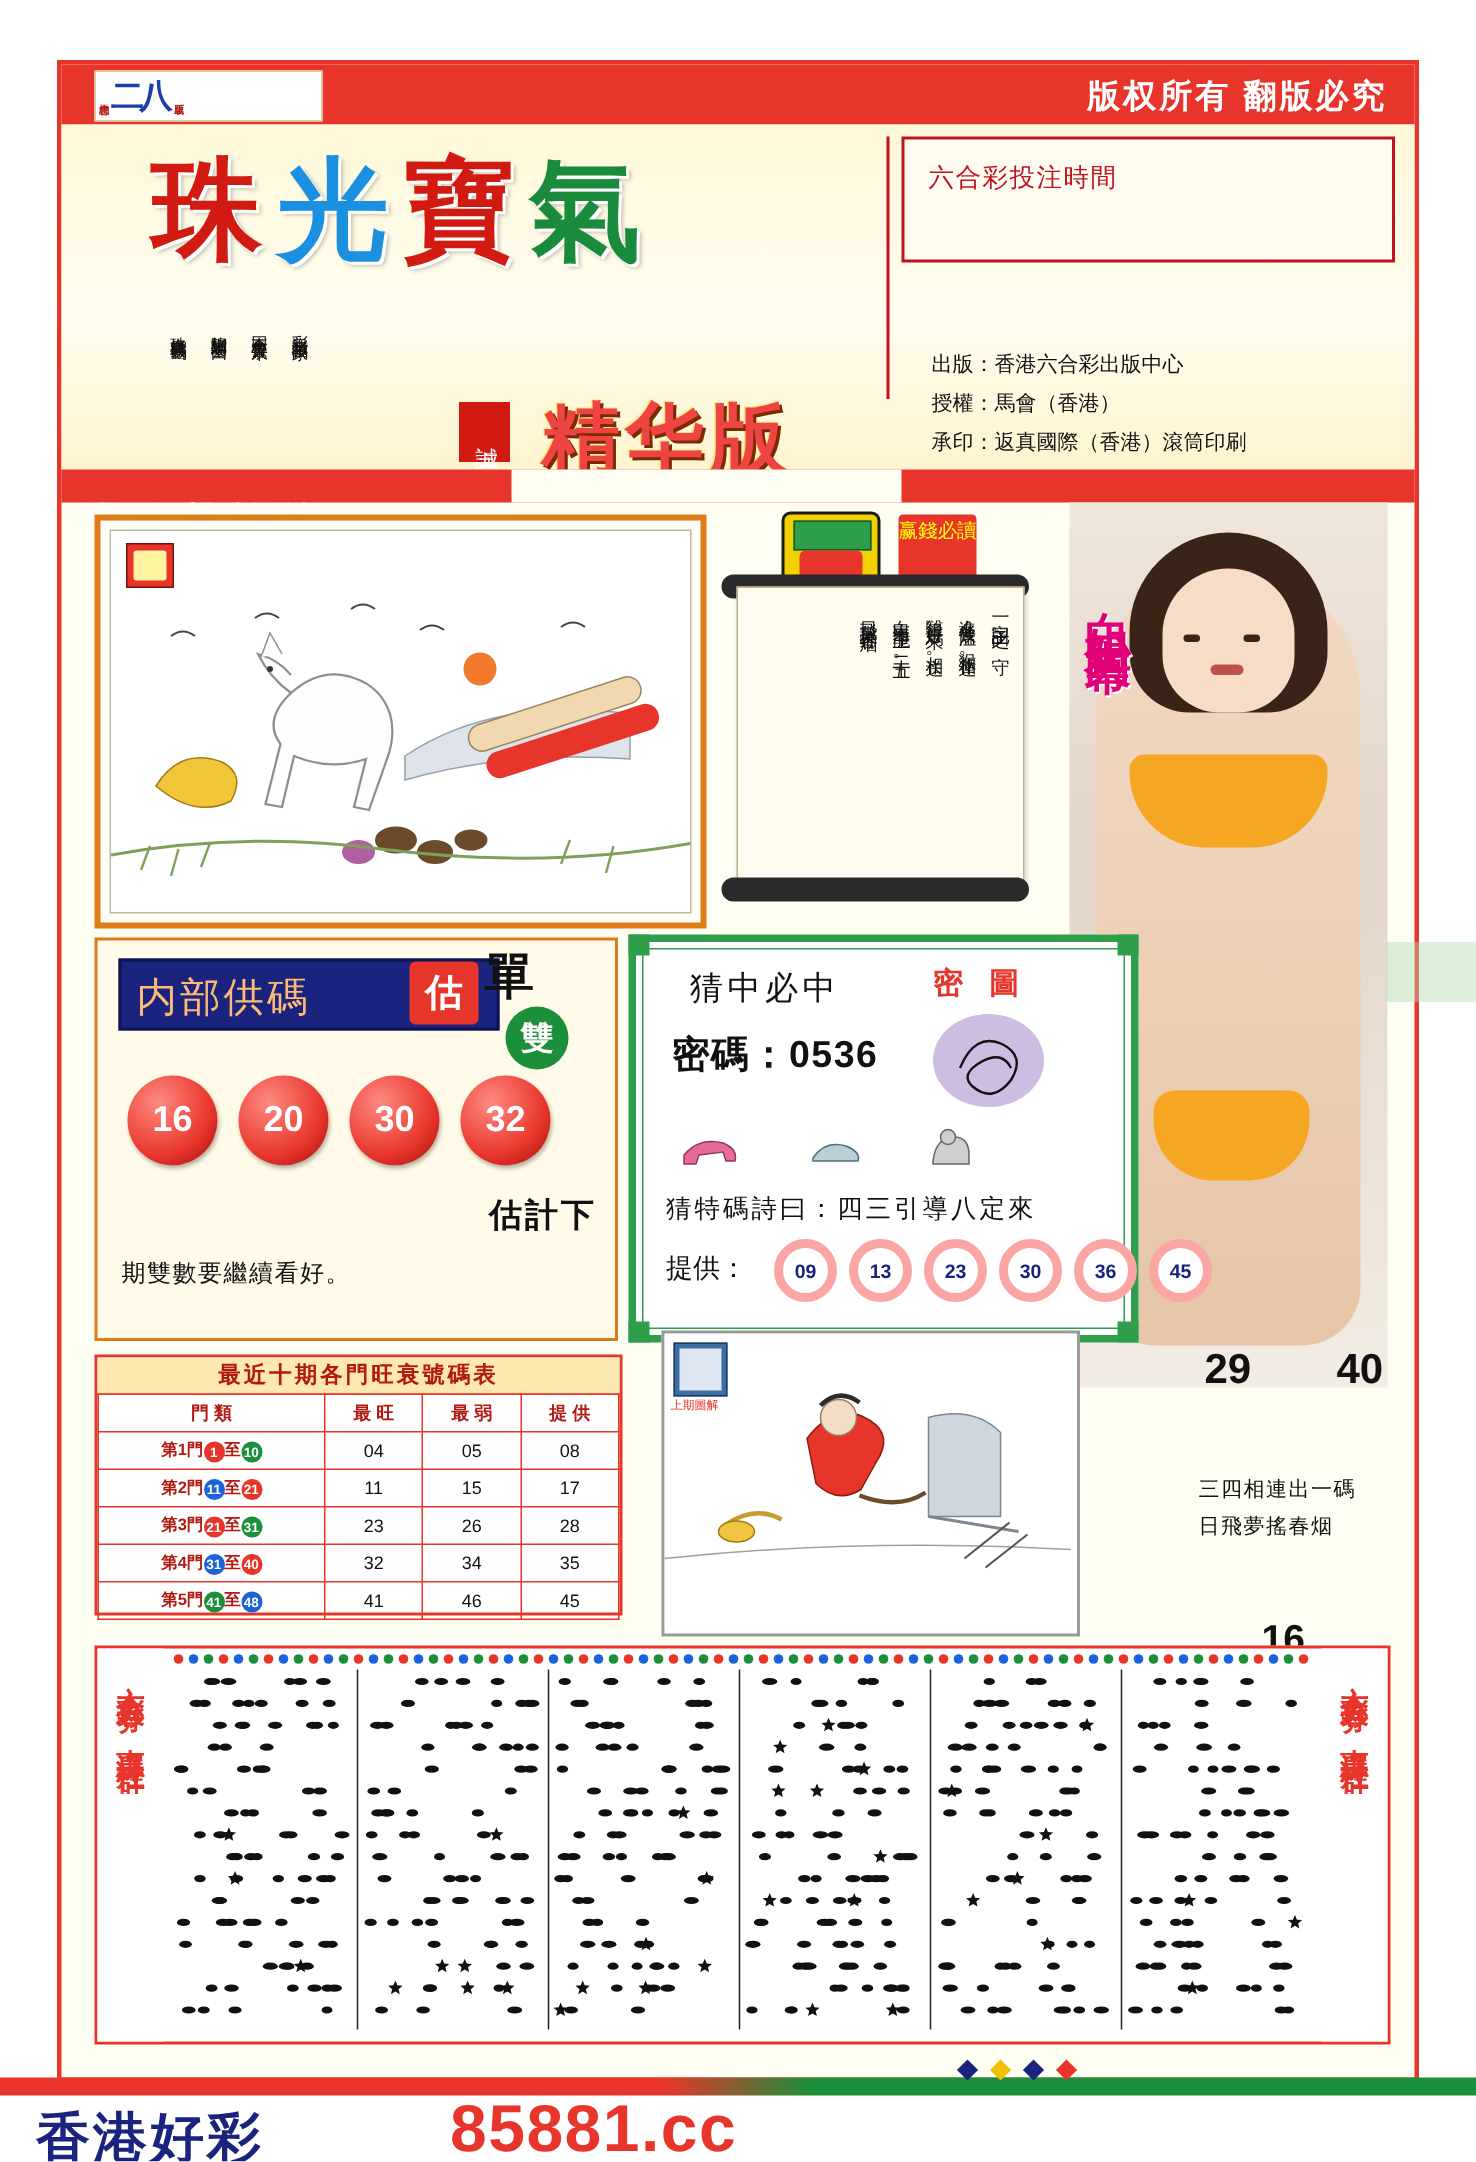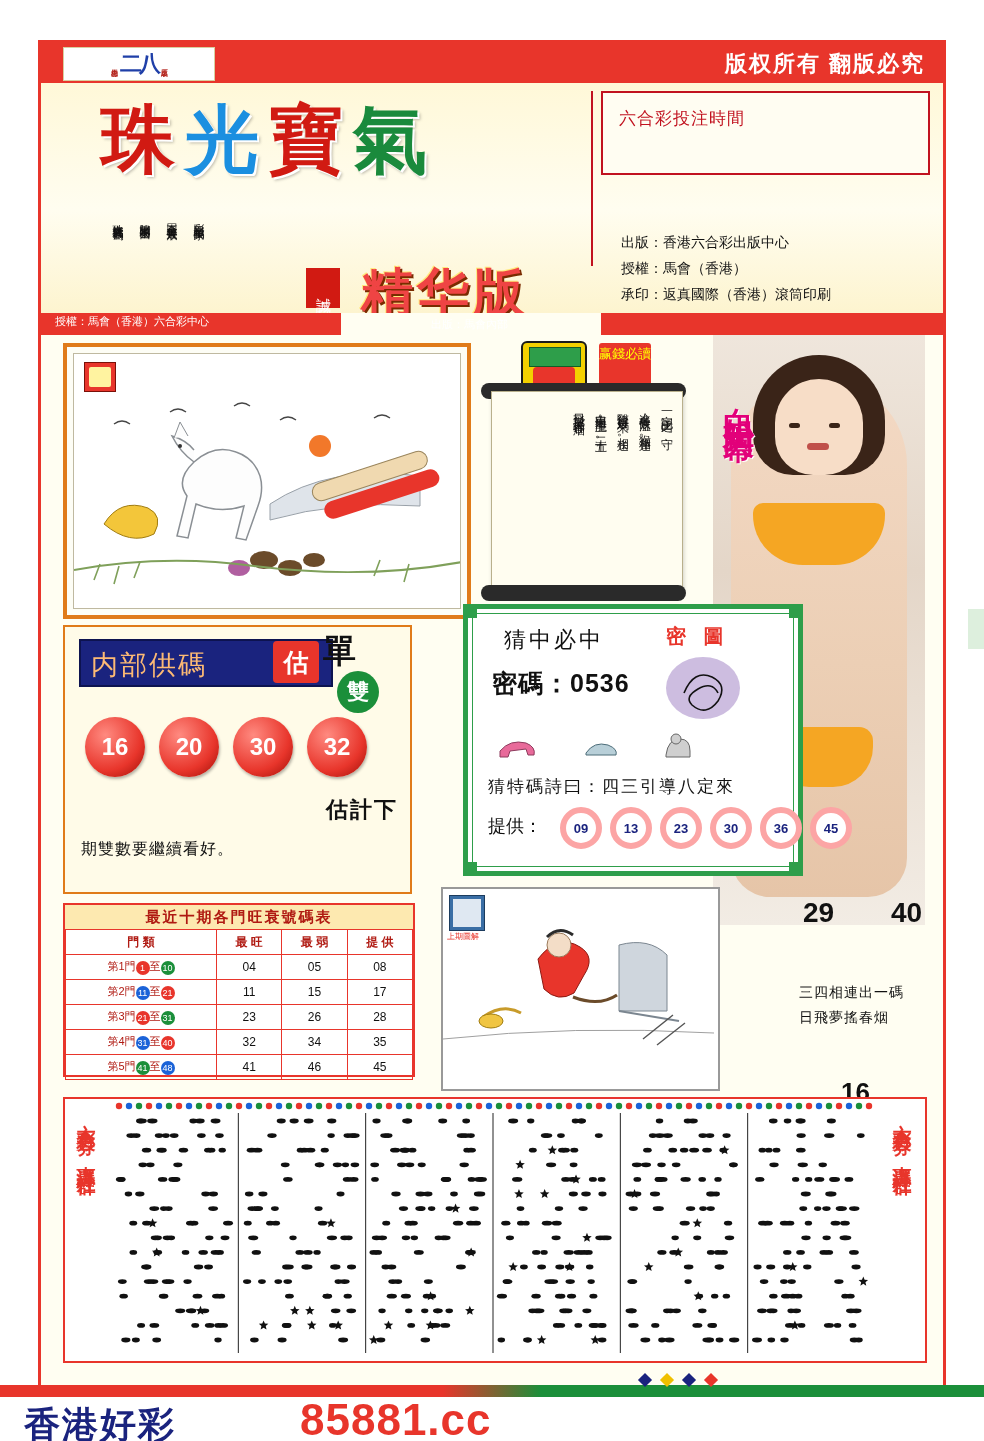--- a/index.html
+++ b/index.html
@@ -2,21 +2,21 @@
 <html><head>
 <meta charset="utf-8">
 <style>
   html,body{margin:0;padding:0;background:#ffffff;}
   body{font-family:"Liberation Sans","DejaVu Sans",sans-serif;}
   .page{position:relative;width:984px;height:1441px;overflow:hidden;background:#fff;}
   .sheet{position:absolute;left:38px;top:40px;width:908px;height:1348px;border:3px solid #e8352b;background:#fffef2;box-sizing:border-box;}
 
   
   .hdr{position:absolute;left:0;top:0;width:100%;height:40px;background:#e8352b;}
-  .logo{position:absolute;left:22px;top:4px;width:150px;height:32px;background:#fff;border:1px solid #d8cfa0;display:flex;align-items:center;justify-content:center;}
+  .logo{position:absolute;left:22px;top:4px;width:150px;height:32px;background:#fff;border:1px solid #d8cfa0;display:flex;align-items:center;justify-content:flex-start;}
   .logo .lg-l{font-size:7px;line-height:8px;color:#b01a12;writing-mode:vertical-rl;margin-right:2px;}
   .logo .lg-c{font-size:22px;color:#1f3fa8;letter-spacing:-3px;font-weight:bold;}
   .logo .lg-r{font-size:7px;line-height:8px;color:#b01a12;writing-mode:vertical-rl;margin-left:2px;}
   .copy{position:absolute;right:18px;top:6px;font-size:22px;color:#fff;letter-spacing:2px;font-weight:bold;}
 
   .headband{position:absolute;left:0;top:40px;width:100%;height:230px;background:linear-gradient(180deg,#fff8d8 0%,#fffdf0 55%,#fdf4cf 100%);}
   .bigtitle{position:absolute;left:60px;top:48px;font-size:74px;font-weight:bold;letter-spacing:10px;}
   .bigtitle .c1{color:#d11a12;}
   .bigtitle .c2{color:#1b8fe0;}
   .bigtitle .c3{color:#d11a12;}
@@ -27,21 +27,21 @@
   .vcol{writing-mode:vertical-rl;font-size:11px;line-height:13px;color:#111;letter-spacing:1px;}
   .cheng{position:absolute;left:265px;top:225px;width:34px;height:40px;background:#d11a12;color:#fff;font-size:15px;writing-mode:vertical-rl;display:flex;align-items:center;justify-content:center;letter-spacing:2px;}
   .jinghua{position:absolute;left:320px;top:215px;font-size:52px;font-weight:bold;color:#ef4444;letter-spacing:4px;text-shadow:2px 2px 0 #7a2b00,-1px -1px 0 #ffe97a;}
 
   .rbox{position:absolute;left:560px;top:48px;width:325px;height:80px;border:2px solid #c1121f;background:#fffdf2;}
   .rbox .rb-t{position:absolute;left:16px;top:14px;font-size:17px;color:#c1121f;letter-spacing:1px;}
   .vline{position:absolute;left:550px;top:48px;width:2px;height:175px;background:#c1121f;}
   .pubinfo{position:absolute;left:580px;top:186px;font-size:14px;color:#111;line-height:26px;}
 
   .authbar{position:absolute;left:0;top:270px;width:100%;height:22px;background:#e8352b;color:#fff;font-size:11px;}
-  .authbar .a1{position:absolute;left:14px;top:1px;}
+  .authbar .a1{position:absolute;left:14px;top:20px;}
   .authbar .a2{position:absolute;left:390px;top:4px;}
   .authbar-w{position:absolute;left:300px;top:0;width:260px;height:100%;background:#fffef2;}
 
   
   .body{position:absolute;left:0;top:292px;width:100%;bottom:0;}
 
   
   .horsepic{position:absolute;left:22px;top:8px;width:400px;height:268px;border:4px solid #e07b1a;background:#fdfdf5;}
   .hp-in{position:absolute;left:6px;top:6px;right:6px;bottom:6px;border:1px solid #bfb9a0;background:#fff;overflow:hidden;}
   .hstamp{position:absolute;left:10px;top:8px;width:30px;height:28px;background:#e8352b;border:1px solid #7a1008;}
@@ -82,41 +82,41 @@
   .intbar span{position:absolute;left:10px;top:6px;font-size:27px;color:#fdba74;font-weight:normal;letter-spacing:2px;}
   .gubtn{position:absolute;left:208px;top:14px;width:46px;height:42px;background:#e8352b;border-radius:4px;color:#fff;font-size:25px;text-align:center;line-height:42px;font-weight:bold;}
   .dan{position:absolute;left:258px;top:2px;font-size:33px;color:#111;font-weight:bold;}
   .shuang{position:absolute;left:272px;top:44px;width:42px;height:42px;border-radius:50%;background:#1b8f3a;color:#fff;font-size:22px;text-align:center;line-height:42px;font-weight:bold;}
   .balls{position:absolute;left:20px;top:90px;display:flex;gap:14px;}
   .ball{width:60px;height:60px;border-radius:50%;background:radial-gradient(circle at 34% 30%,#ff8a80,#e8352b 62%,#9c0d06);color:#fff;font-size:24px;font-weight:bold;display:flex;align-items:center;justify-content:center;box-shadow:1px 2px 3px rgba(0,0,0,.3);}
   .gjx{position:absolute;right:12px;top:168px;font-size:22px;font-weight:bold;color:#111;letter-spacing:2px;}
   .intnote{position:absolute;left:16px;top:212px;font-size:16px;color:#111;letter-spacing:1px;}
 
   
-  .secret{position:absolute;left:378px;top:269px;width:330px;height:262px;border:5px solid #2e9e4a;background:#fff;margin-left:44px;}
+  .secret{position:absolute;left:378px;top:288px;width:330px;height:262px;border:5px solid #2e9e4a;background:#fff;}
   .sec-in{position:absolute;left:4px;top:4px;right:4px;bottom:4px;border:1px solid #2e9e4a;}
   .sec-t1{position:absolute;left:36px;top:16px;font-size:22px;color:#111;letter-spacing:3px;}
   .sec-t2{position:absolute;left:198px;top:14px;font-size:20px;color:#e8352b;letter-spacing:6px;font-weight:bold;}
   .sec-code{position:absolute;left:24px;top:58px;font-size:25px;color:#111;font-weight:bold;letter-spacing:1px;}
   .sec-blob{position:absolute;left:198px;top:48px;width:74px;height:62px;border-radius:50%;background:#cdbde0;}
   .sec-animals{position:absolute;left:22px;top:120px;width:270px;height:34px;}
   .sec-poem{position:absolute;left:20px;top:166px;font-size:17px;color:#111;letter-spacing:2px;}
   .sec-provide{position:absolute;left:20px;top:205px;font-size:18px;color:#111;}
   .smallballs{position:absolute;left:92px;top:198px;display:flex;gap:8px;}
   .sball{width:30px;height:30px;border-radius:50%;background:#fff;border:6px solid #fca5a5;color:#1a237e;font-size:13px;font-weight:bold;display:flex;align-items:center;justify-content:center;}
   .greenband{position:absolute;left:500px;top:0;width:235px;height:40px;background:rgba(180,220,180,.45);}
   .corner{position:absolute;width:14px;height:14px;background:#2e9e4a;}
 
   
   .tbl{position:absolute;left:22px;top:568px;width:348px;height:170px;border:2px solid #e8352b;background:#fff;}
   .tbl-h{position:absolute;left:0;top:0;width:100%;height:24px;background:#fde9b0;border-bottom:1px solid #e8352b;color:#b01a12;font-size:15px;font-weight:bold;text-align:center;line-height:24px;letter-spacing:2px;}
   table.grid{position:absolute;top:24px;left:0;width:100%;border-collapse:collapse;font-size:12px;}
   table.grid th{border:1px solid #e8352b;color:#b01a12;height:22px;font-weight:bold;}
   table.grid td{border:1px solid #e8352b;height:22px;text-align:center;color:#111;}
-  table.grid td.men{color:#b01a12;font-weight:normal;font-size:11px;}
+  table.grid td.men{color:#b01a12;font-weight:bold;font-size:11px;}
   .mini{display:inline-block;width:14px;height:14px;border-radius:50%;color:#fff;font-size:9px;line-height:14px;text-align:center;vertical-align:middle;}
 
   
   .pic2{position:absolute;left:400px;top:552px;width:275px;height:200px;border:2px solid #999;background:#fff;}
   .pic2stamp{position:absolute;left:6px;top:6px;width:34px;height:34px;background:#3a6ea5;border:1px solid #1c3c5e;}
   .pic2stamp i{position:absolute;left:3px;top:3px;right:3px;bottom:3px;background:#dfe8f2;}
   .pic2lbl{position:absolute;left:4px;top:42px;font-size:8px;color:#e8352b;}
 
   
   .dotzone{position:absolute;left:22px;top:762px;width:860px;height:262px;border:2px solid #e8352b;background:#fff;}

